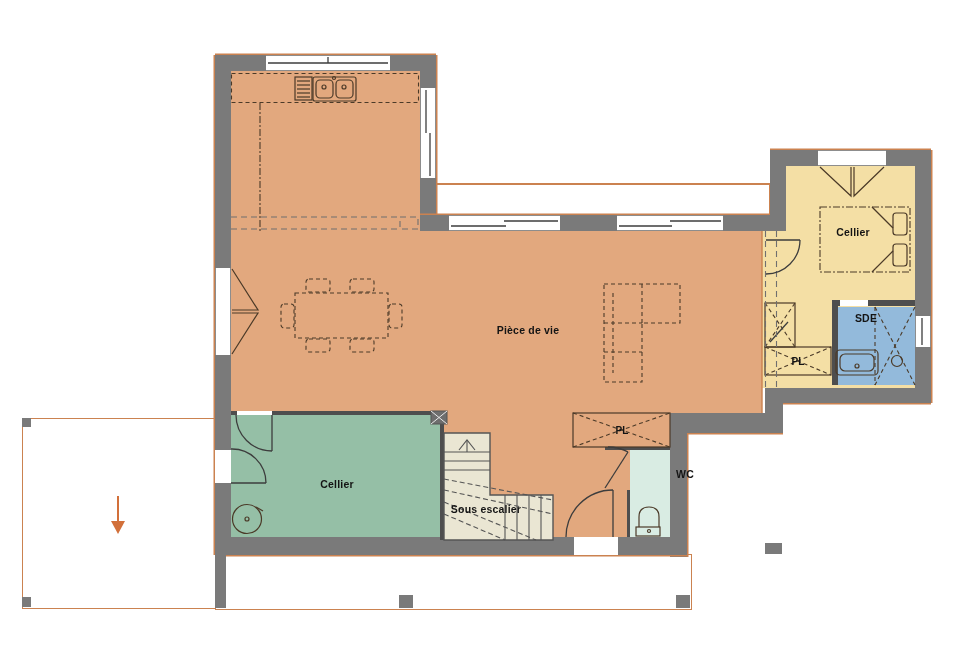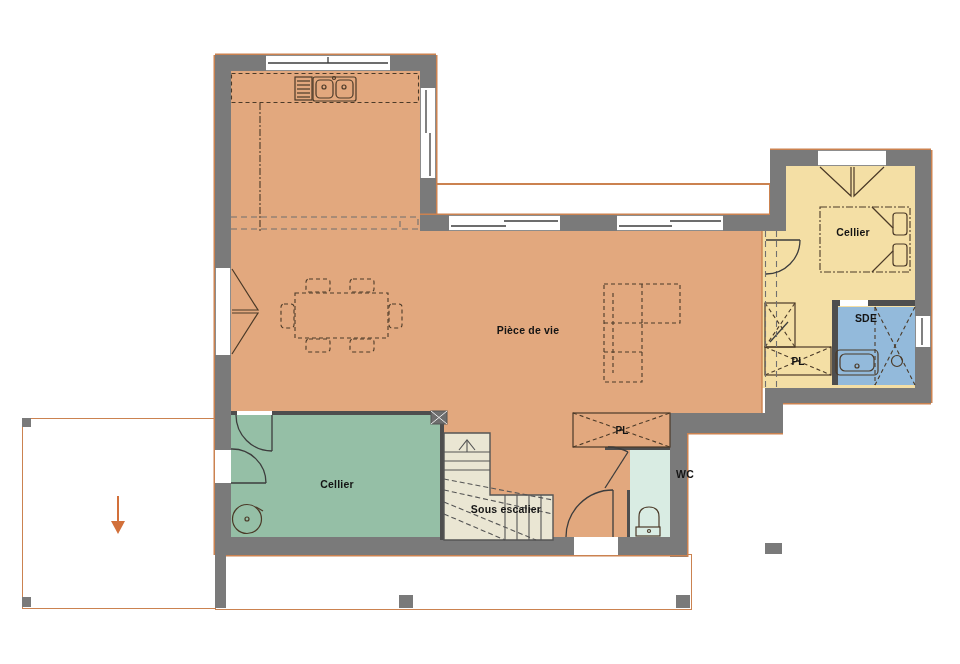--- a/index.html
+++ b/index.html
@@ -259,17 +259,17 @@
     <g>
       <line class="arrow-ln" x1="118" y1="496" x2="118" y2="521"></line>
       <polygon class="arrow-head" points="111,521 125,521 118,534"></polygon>
     </g>
   </svg>
 
   <div class="label" style="left:528px;top:330px;">Pièce de vie</div>
   <div class="label" style="left:853px;top:232px;">Cellier</div>
   <div class="label" style="left:866px;top:318px;">SDE</div>
   <div class="label" style="left:337px;top:468px;margin-top:16px;">Cellier</div>
-  <div class="label" style="left:486px;top:509px;margin-left:20px;">Sous escalier</div>
+  <div class="label" style="left:486px;top:509px;">Sous escalier</div>
   <div class="label" style="left:649px;top:474px;margin-left:36px;">WC</div>
   <div class="label" style="left:622px;top:430px;font-size:10px;">PL</div>
   <div class="label" style="left:798px;top:361px;font-size:10px;">PL</div>
 </div>
 
 </body></html>

